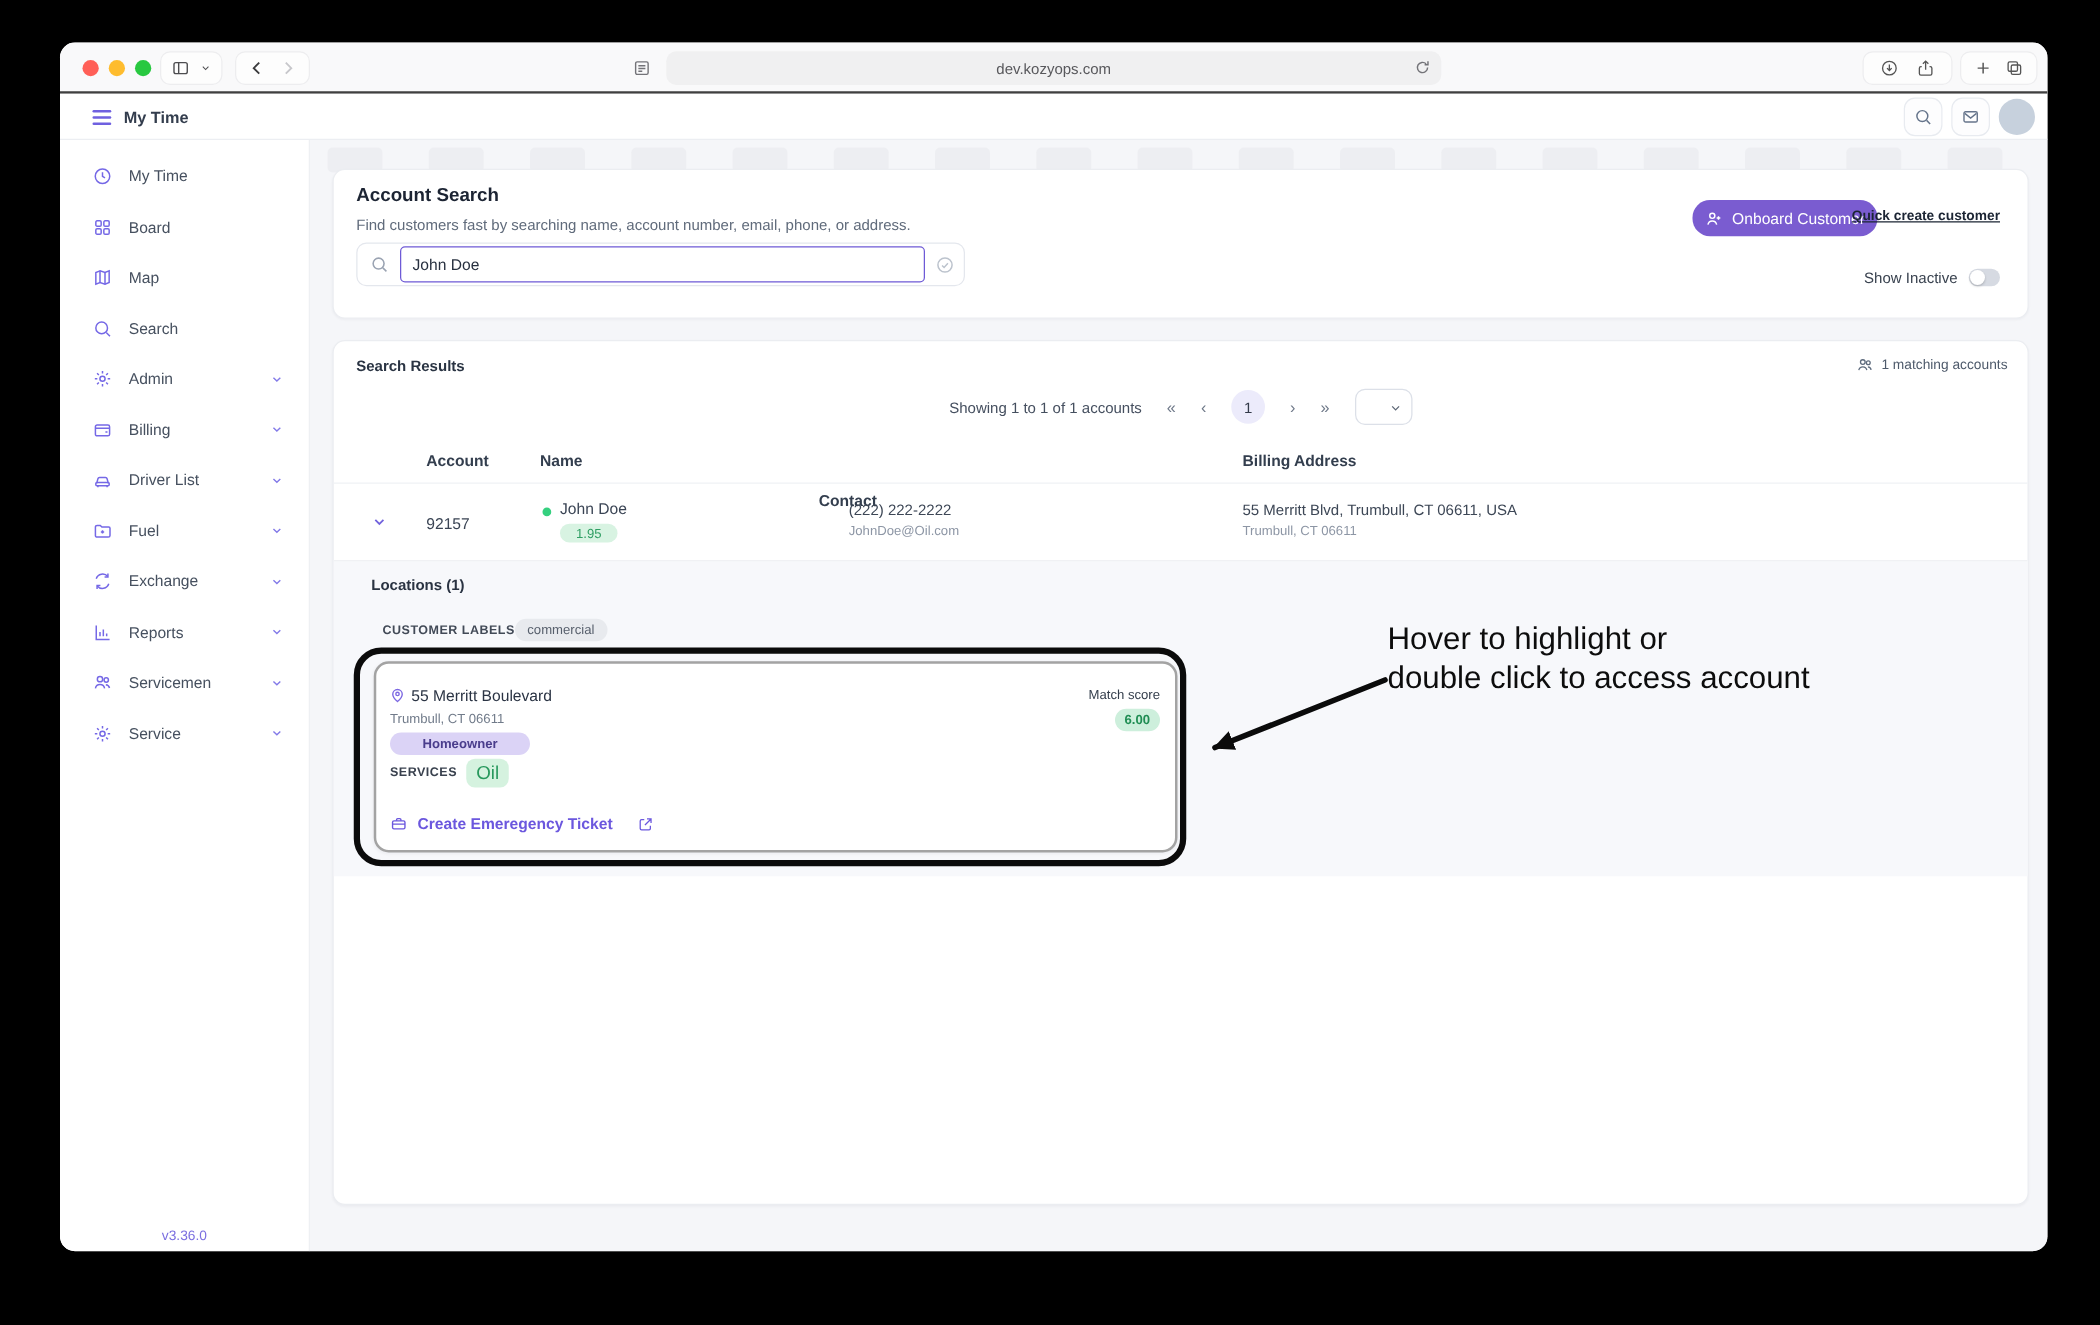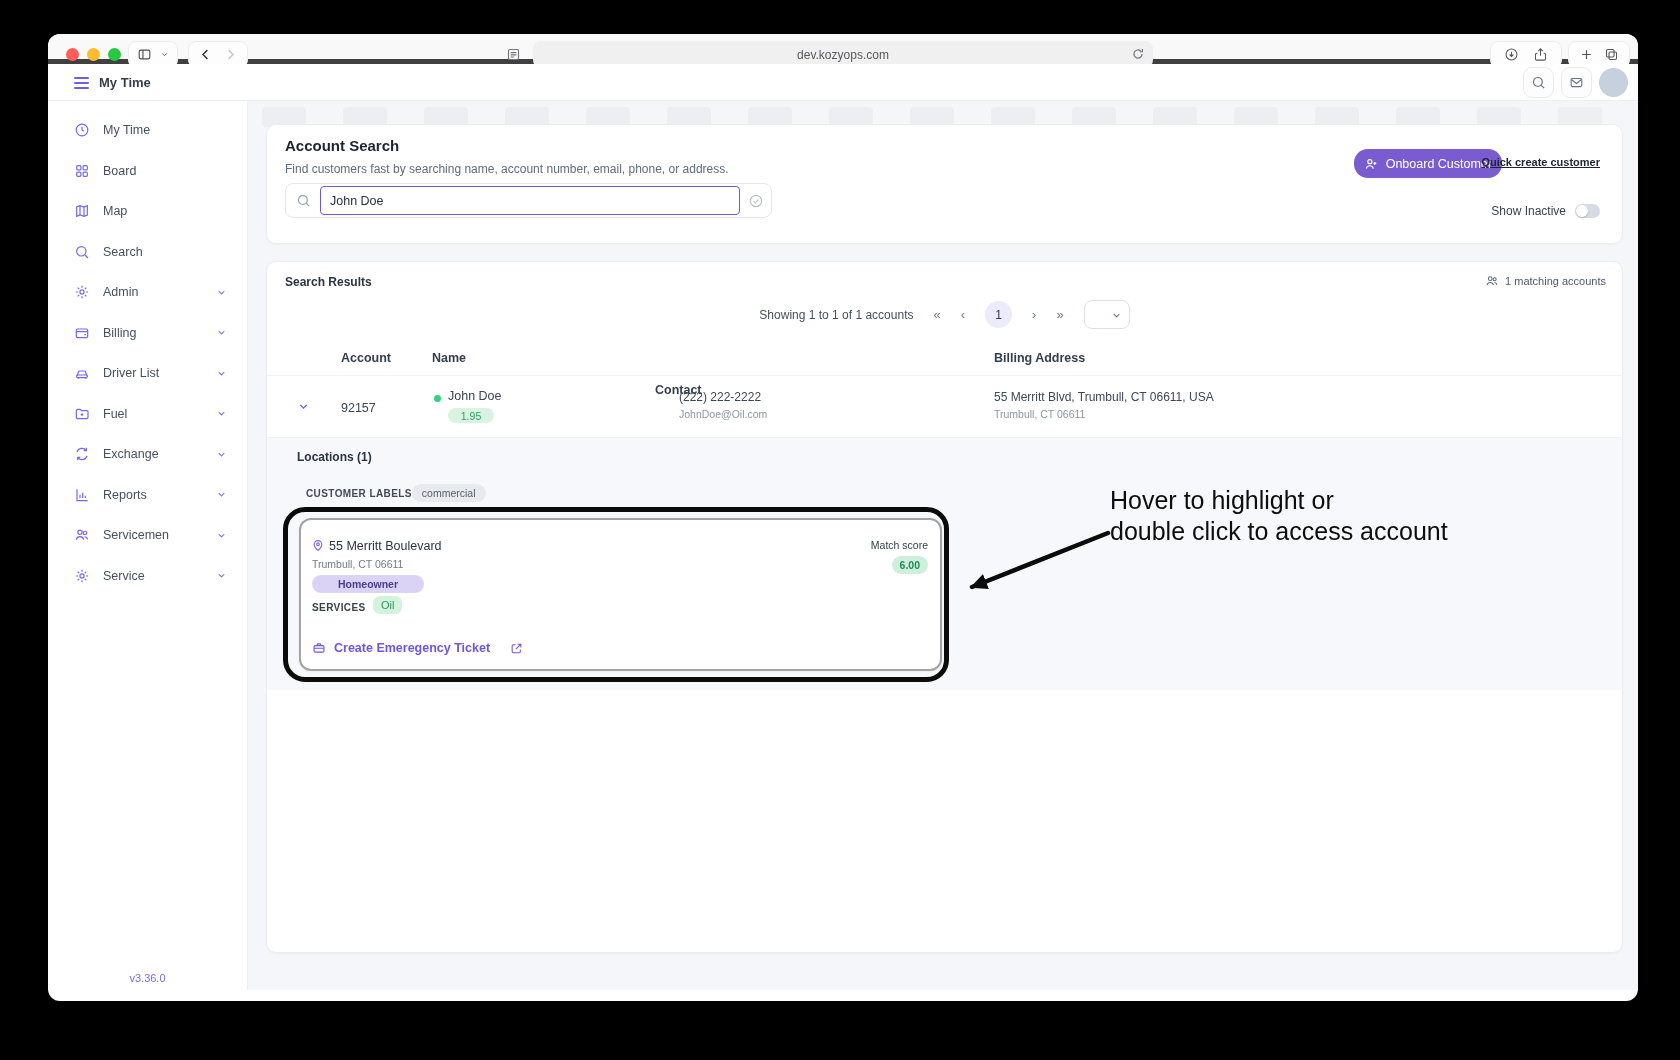--- a/index.html
+++ b/index.html
@@ -1,20 +1,20 @@
 <!DOCTYPE html>
 <html><head>
 <meta charset="utf-8">
 <style>
   * { margin:0; padding:0; box-sizing:border-box; }
   html,body { width:1680px; height:1060px; background:#000; font-family:"Liberation Sans", sans-serif; overflow:hidden; }
   .window { position:absolute; left:48px; top:34px; width:1590px; height:967px; background:#fff; border-radius:12px; overflow:hidden; }
 
   
-  .chrome { position:relative; height:30px; background:#f9f9fa; border-bottom:5px solid #404040; }
+  .chrome { position:relative; height:41px; background:#f9f9fa; border-bottom:2px solid #404040; }
   .lights { position:absolute; left:18px; top:14px; display:flex; gap:8px; }
   .light { width:13px; height:13px; border-radius:50%; }
   .cpill { position:absolute; top:7px; height:27px; background:#fdfdfd; border:1px solid #ededef; border-radius:8px; display:flex; align-items:center; justify-content:space-evenly; color:#4d4d50; }
   .cpill svg { width:15px; height:15px; }
   .addr { position:absolute; left:50%; transform:translateX(-50%); top:7px; width:620px; height:27px; background:#f0f0f1; border-radius:8px; display:flex; align-items:center; justify-content:center; font-size:12px; color:#58585c; }
   .addr .reload { position:absolute; right:8px; top:6px; width:14px; height:14px; color:#737378; }
   .reader-ic { position:absolute; left:calc(50% - 337px); top:13px; width:15px; height:15px; color:#737378; }
 
   
   .appbar { position:relative; height:37px; background:#fff; border-bottom:1px solid #eceef2; }
@@ -84,21 +84,21 @@
   .graychip { background:#e8eaee; color:#575f6c; font-size:10.5px; border-radius:10px; padding:3px 10px; }
   .frame { position:absolute; left:16px; top:69px; width:666px; height:175px; border:5px solid #0b0b0b; border-radius:22px; pointer-events:none; }
   .loccard { position:absolute; left:32px; top:80px; width:643px; height:153px; background:#fff; border:2px solid #a3a3a3; border-radius:12px; box-shadow:0 1px 3px rgba(16,24,40,.05); cursor:pointer; }
   .pin { position:absolute; left:10px; top:18px; width:14px; height:14px; color:#7c68e2; }
   .loc-addr { position:absolute; left:28px; top:19px; font-size:12.5px; font-weight:500; color:#2b3444; }
   .loc-city { position:absolute; left:11px; top:38px; font-size:10.5px; color:#717b8a; }
   .homepill { position:absolute; left:11px; top:55px; width:112px; height:18px; background:#dbd3f6; color:#4a3d8c; font-size:10.5px; font-weight:700; border-radius:10px; display:flex; align-items:center; justify-content:center; }
   .match-lab { position:absolute; right:12px; top:19px; font-size:10.5px; color:#333d4b; }
   .match-badge { position:absolute; right:12px; top:36px; background:#cdefdc; color:#1f8d53; font-size:10.5px; font-weight:600; border-radius:9px; padding:3px 8px; }
   .svc-cap { position:absolute; left:11px; top:82px; font-size:10px; font-weight:700; letter-spacing:.4px; color:#39414e; }
-  .greenchip { background:#d5f2df; color:#27985c; font-size:11px; border-radius:7px; padding:3px 8px; }
+  .greenchip { background:#d5f2df; color:#27985c; font-size:15px; border-radius:7px; padding:3px 8px; }
   .svcchips { position:absolute; left:72px; top:76px; display:flex; gap:8px; }
   .loc-action { position:absolute; left:11px; bottom:14px; display:flex; align-items:center; gap:8px; color:#6b57de; cursor:pointer; }
   .loc-action svg { width:14px; height:14px; }
   .loc-action .txt { font-size:12.5px; font-weight:600; }
   .loc-action .ext { margin-left:12px; width:13px; height:13px; }
 
   .anno-text { position:absolute; left:862px; top:384px; font-size:25px; line-height:31px; color:#0d0d0d; }
   .anno-arrow { position:absolute; left:700px; top:418px; width:185px; height:95px; color:#0b0b0b; }
 </style>
 </head>

